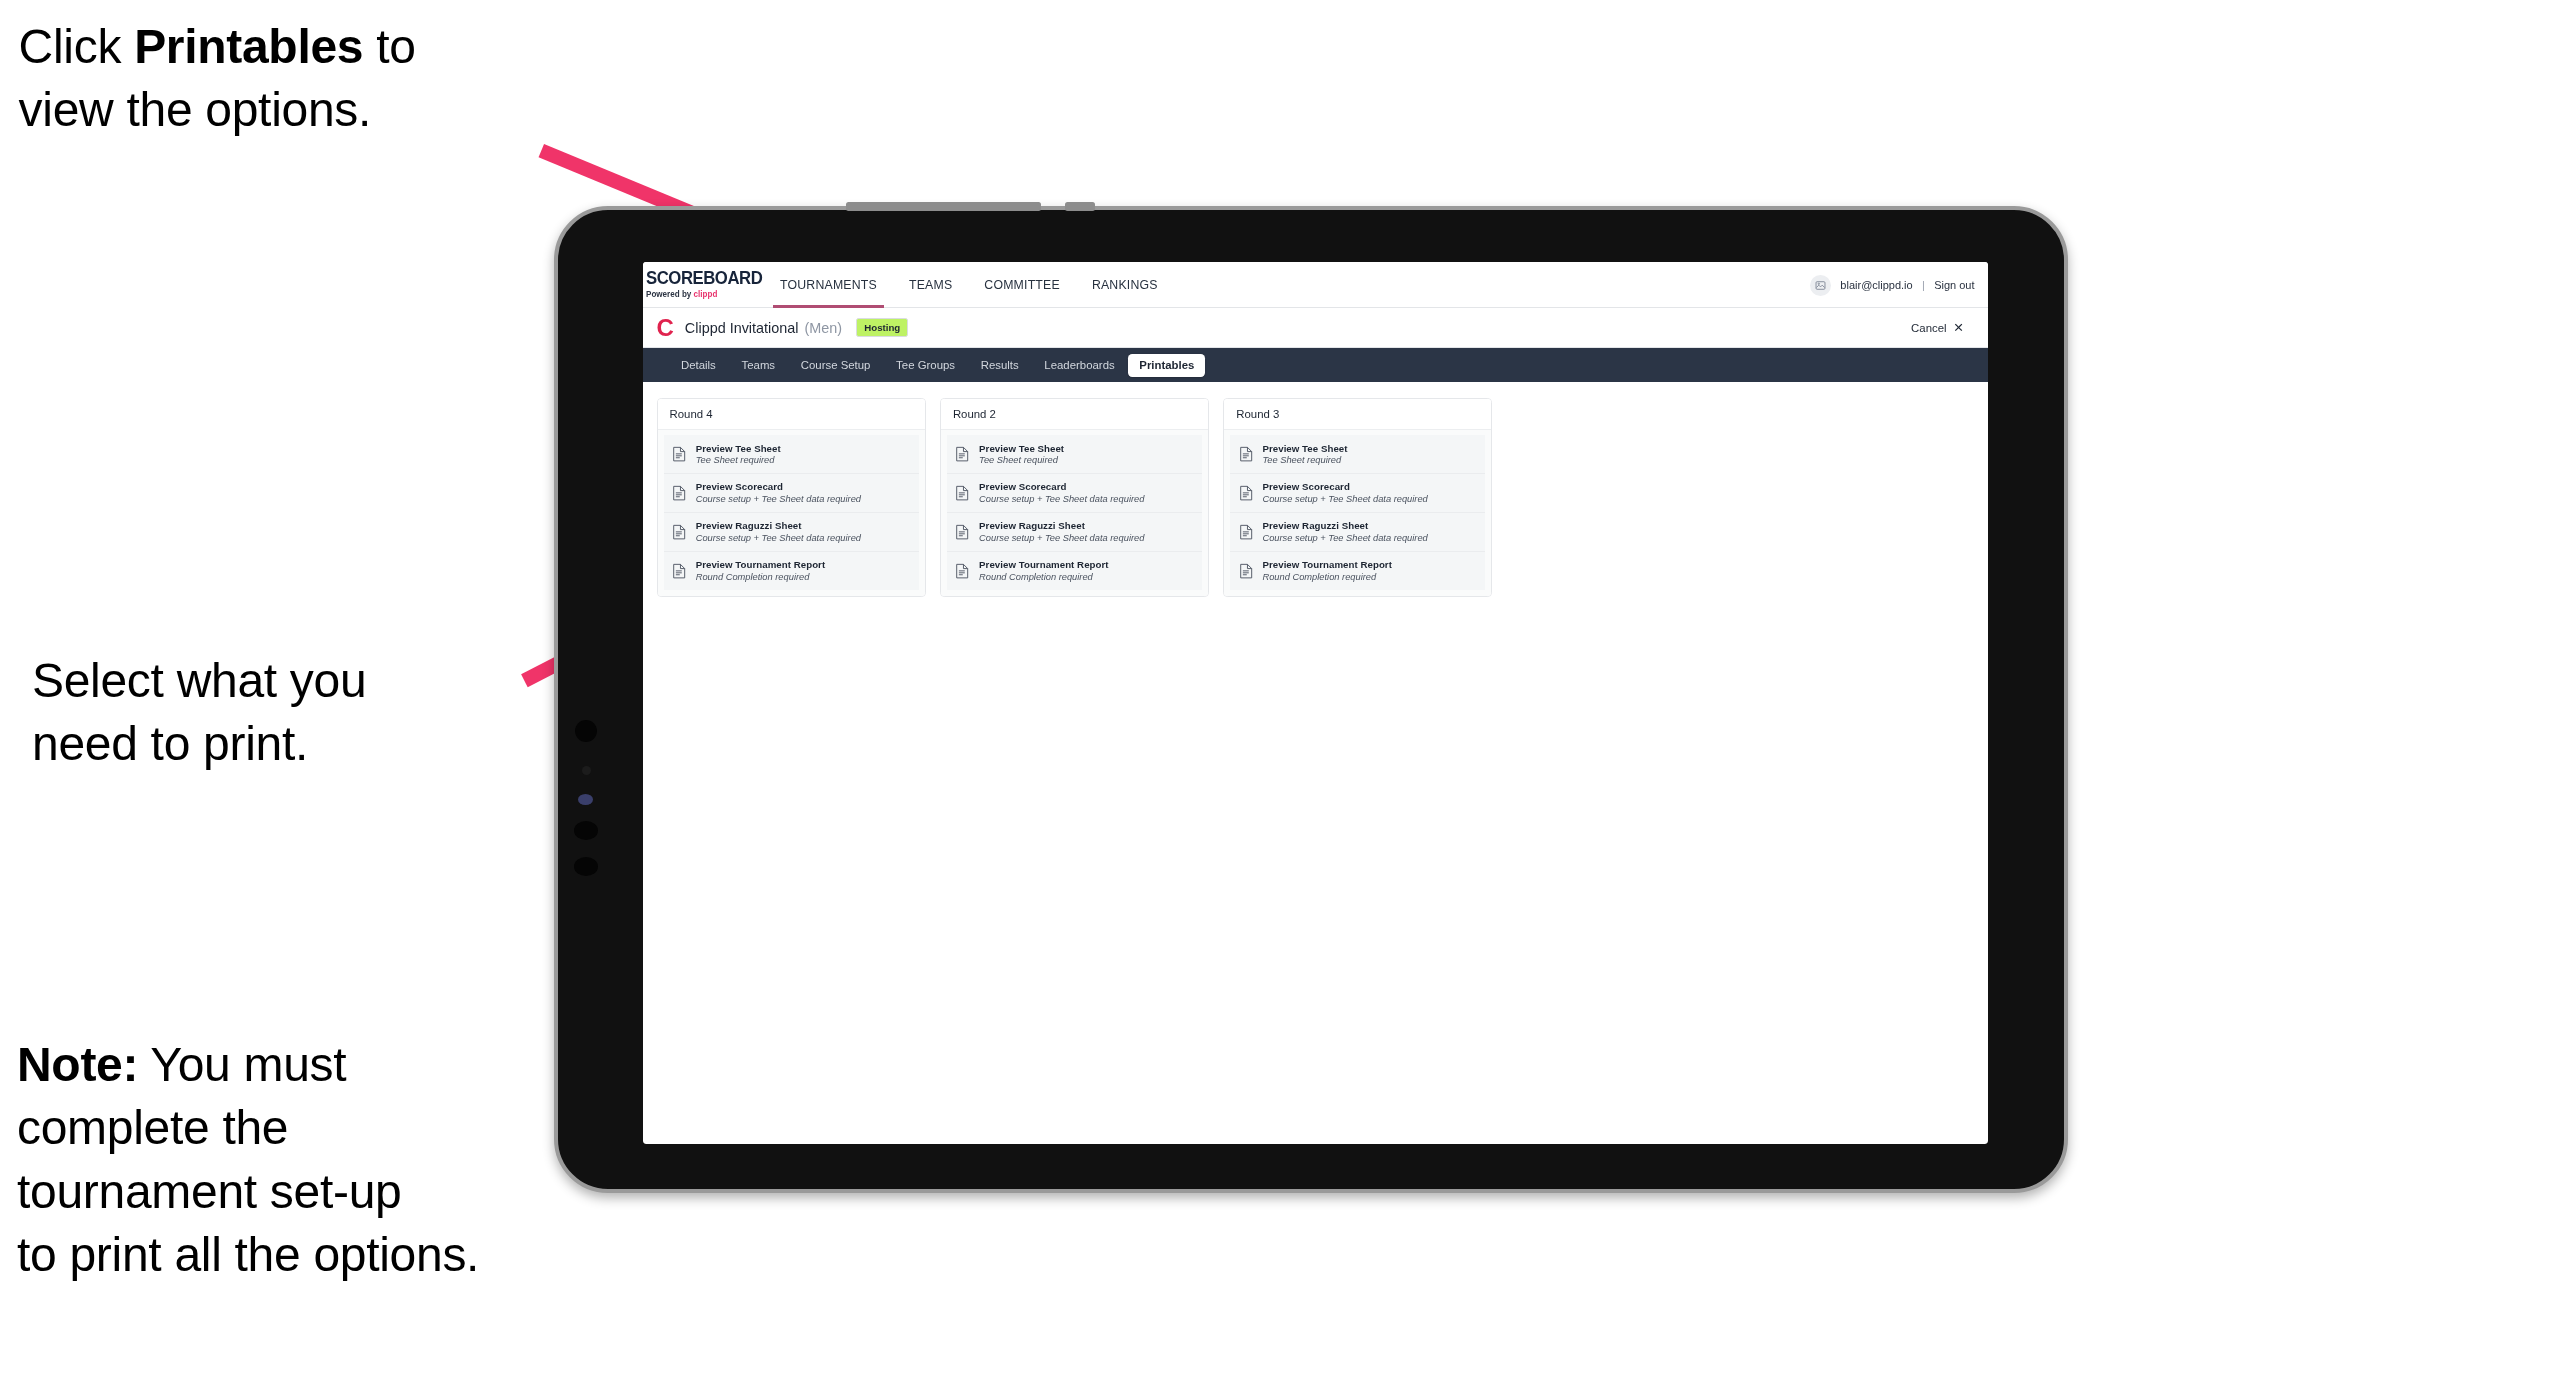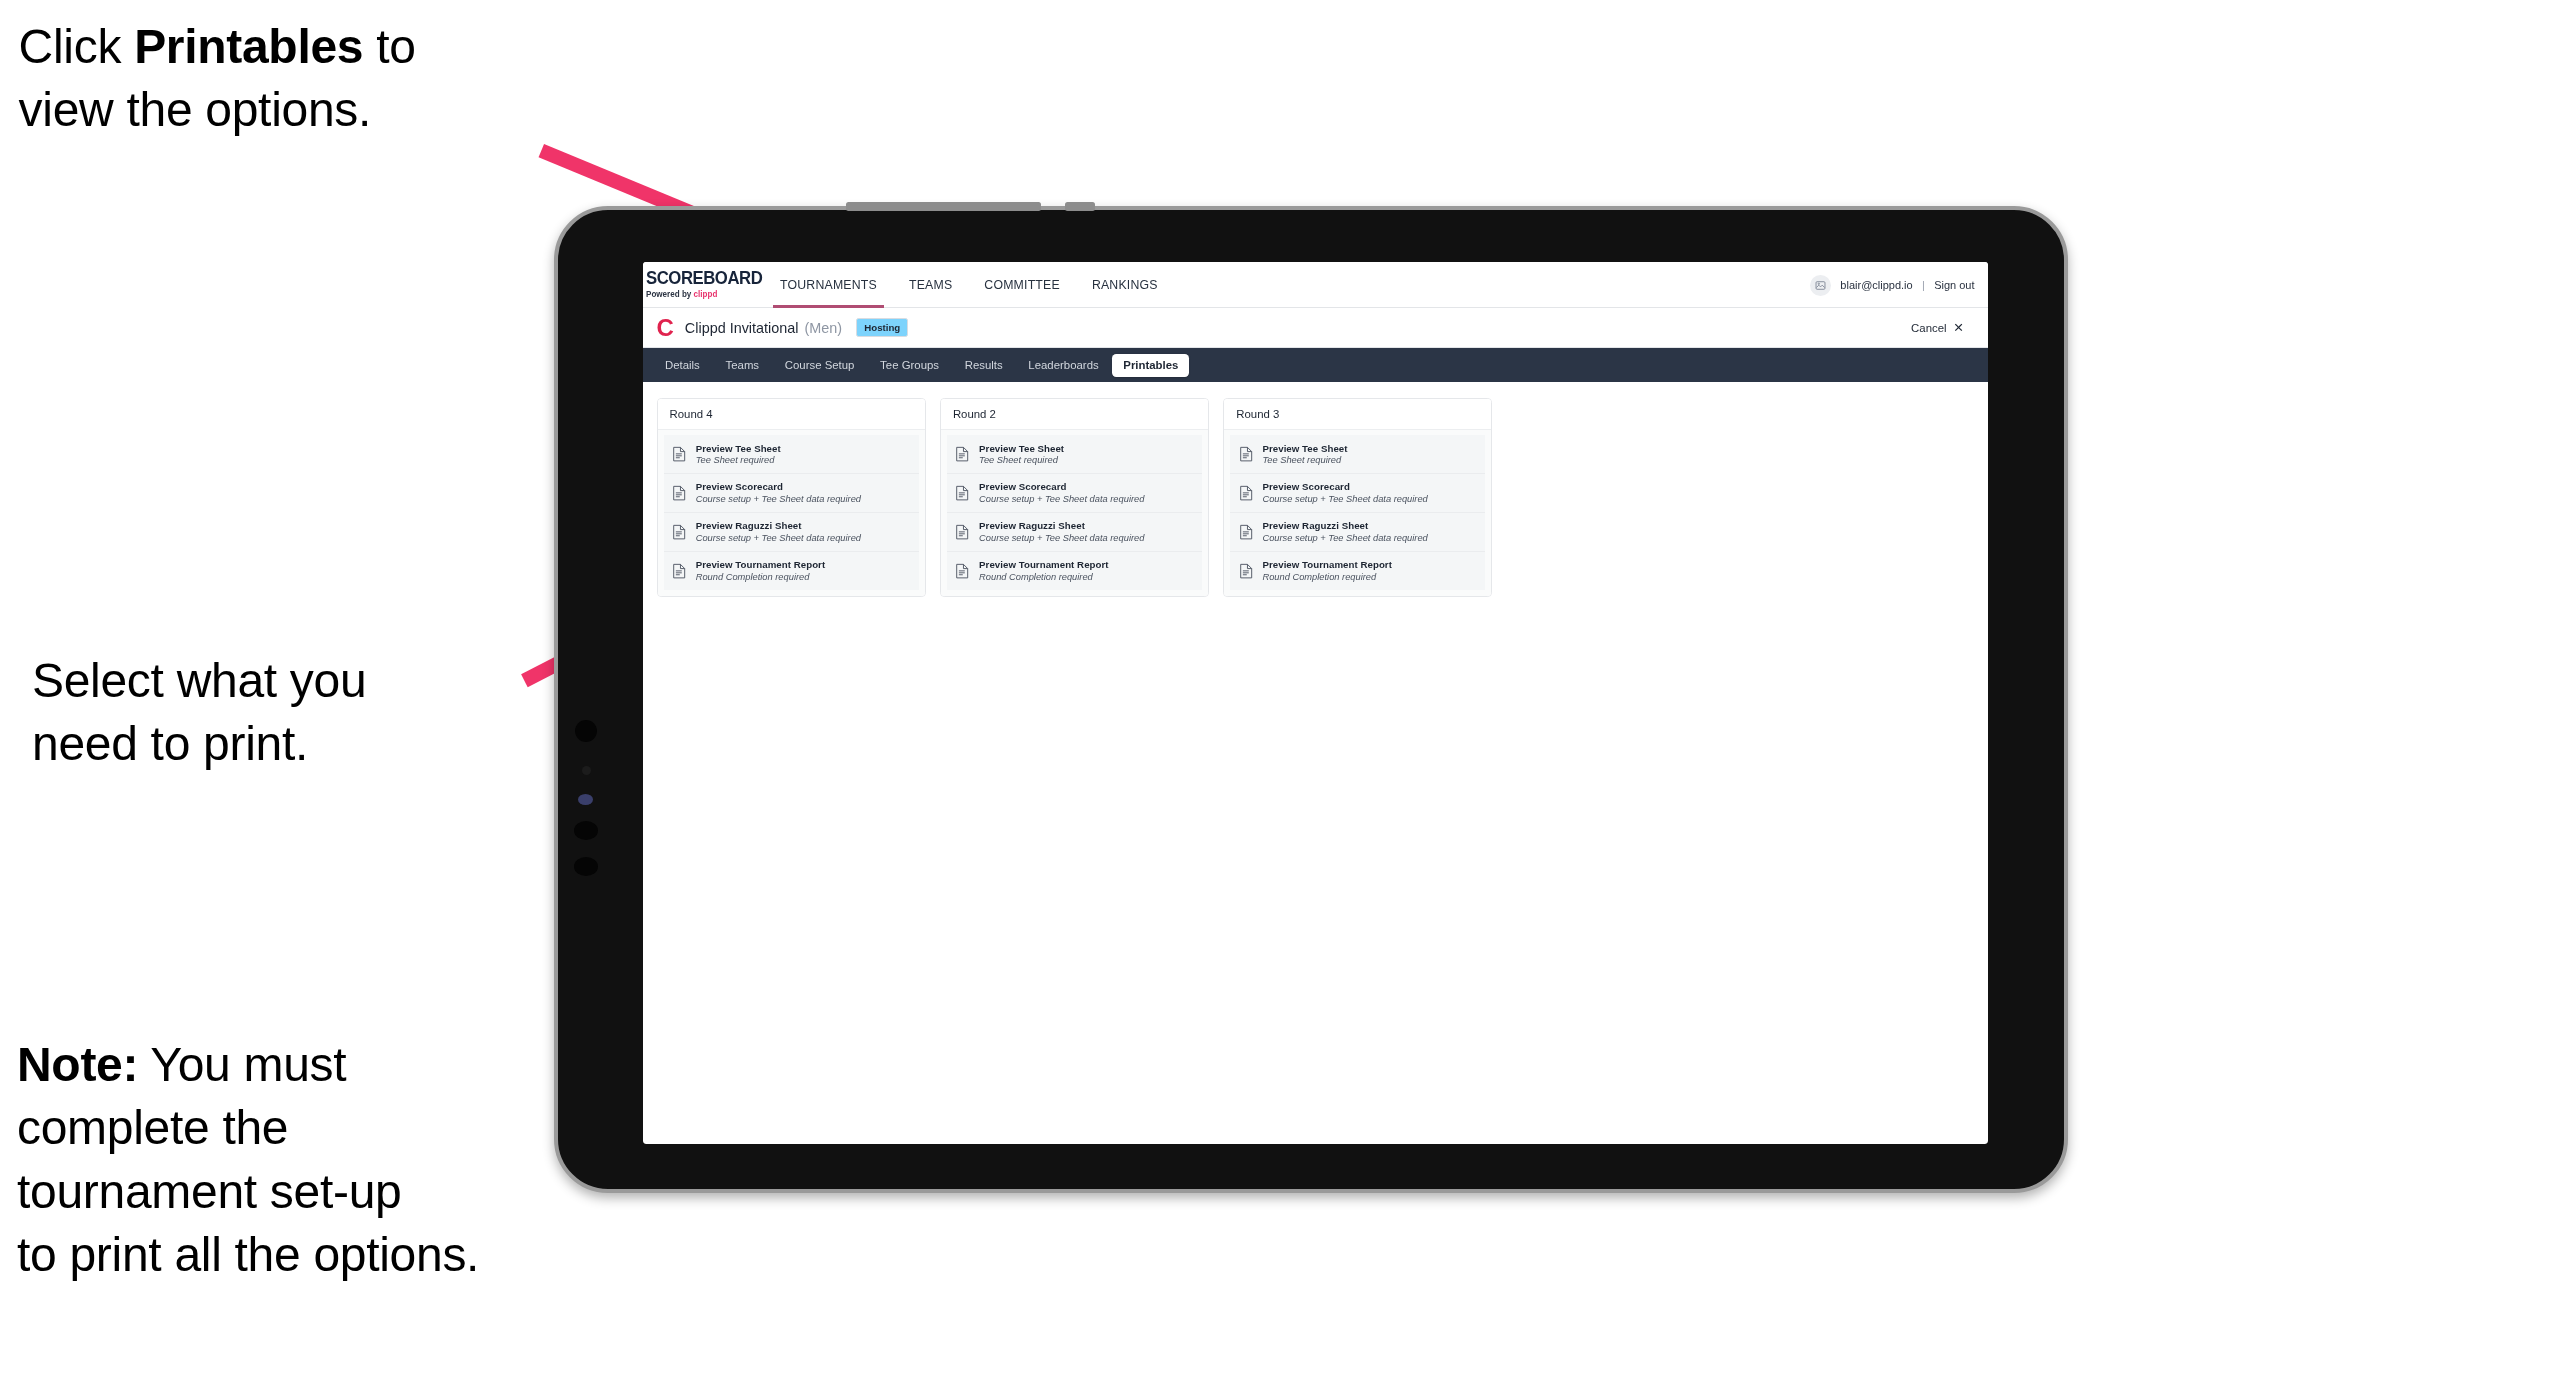--- a/index.html
+++ b/index.html
@@ -119,33 +119,33 @@
   }
   .c-logo {
     font-family: "Liberation Sans", sans-serif;
     font-weight: 700; font-size: 24px; color: #e0234e; line-height: 24px;
     margin-right: 11px;
   }
   .tour-name { font-size: 14.4px; color: #1d2532; }
   .tour-gender { font-size: 14.4px; color: #8e96a3; margin-left: 6px; }
   .tour-badge {
     margin-left: 14.4px; font-size: 9.7px; font-weight: 700; color:#1d2532;
-    border: 0.8px solid #d9dce1; border-radius: 2.5px; padding: 3.4px 6.8px; background:#7dd3fc;
+    border: 0.8px solid #d9dce1; border-radius: 2.5px; padding: 3.4px 6.8px; background:#bef264;
   }
   .tourbar-right {
     position:absolute; right: 24px; top:0; height:40px;
     display:flex; align-items:center; gap: 6.8px; cursor:pointer;
   }
   .cancel-label { font-size: 11.4px; color:#1d2532; }
   .cancel-x { font-size: 12.7px; color:#1d2532; line-height: 1; }
 
   
   .tabstrip {
     height: 34px; background: #2b3546;
-    display: flex; align-items: center; padding-left: 10px; gap: 1.7px;
+    display: flex; align-items: center; padding-left: 26px; gap: 1.7px;
   }
   .tab {
     font-size: 11.4px; color: #d2d7de; padding: 0 12px; height: 34px;
     display: flex; align-items: center; cursor: pointer;
   }
   .tab.selected {
     background: #ffffff; color: #1d2532; font-weight: 600;
     border-radius: 4.2px; height: 23px; padding: 0 11px;
     box-shadow: 0 0.8px 1.7px rgba(0,0,0,0.18);
   }

